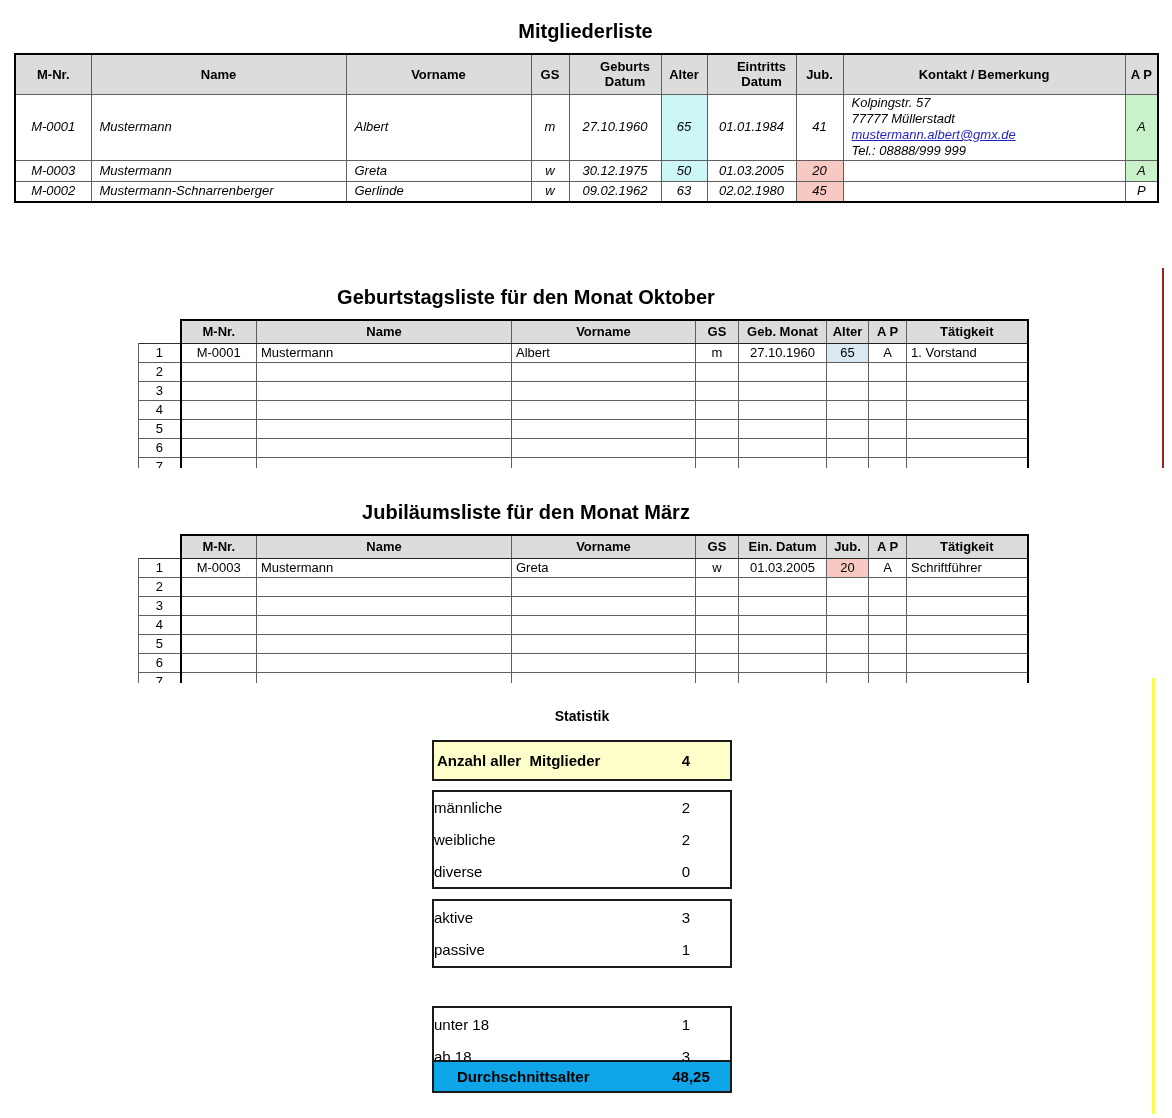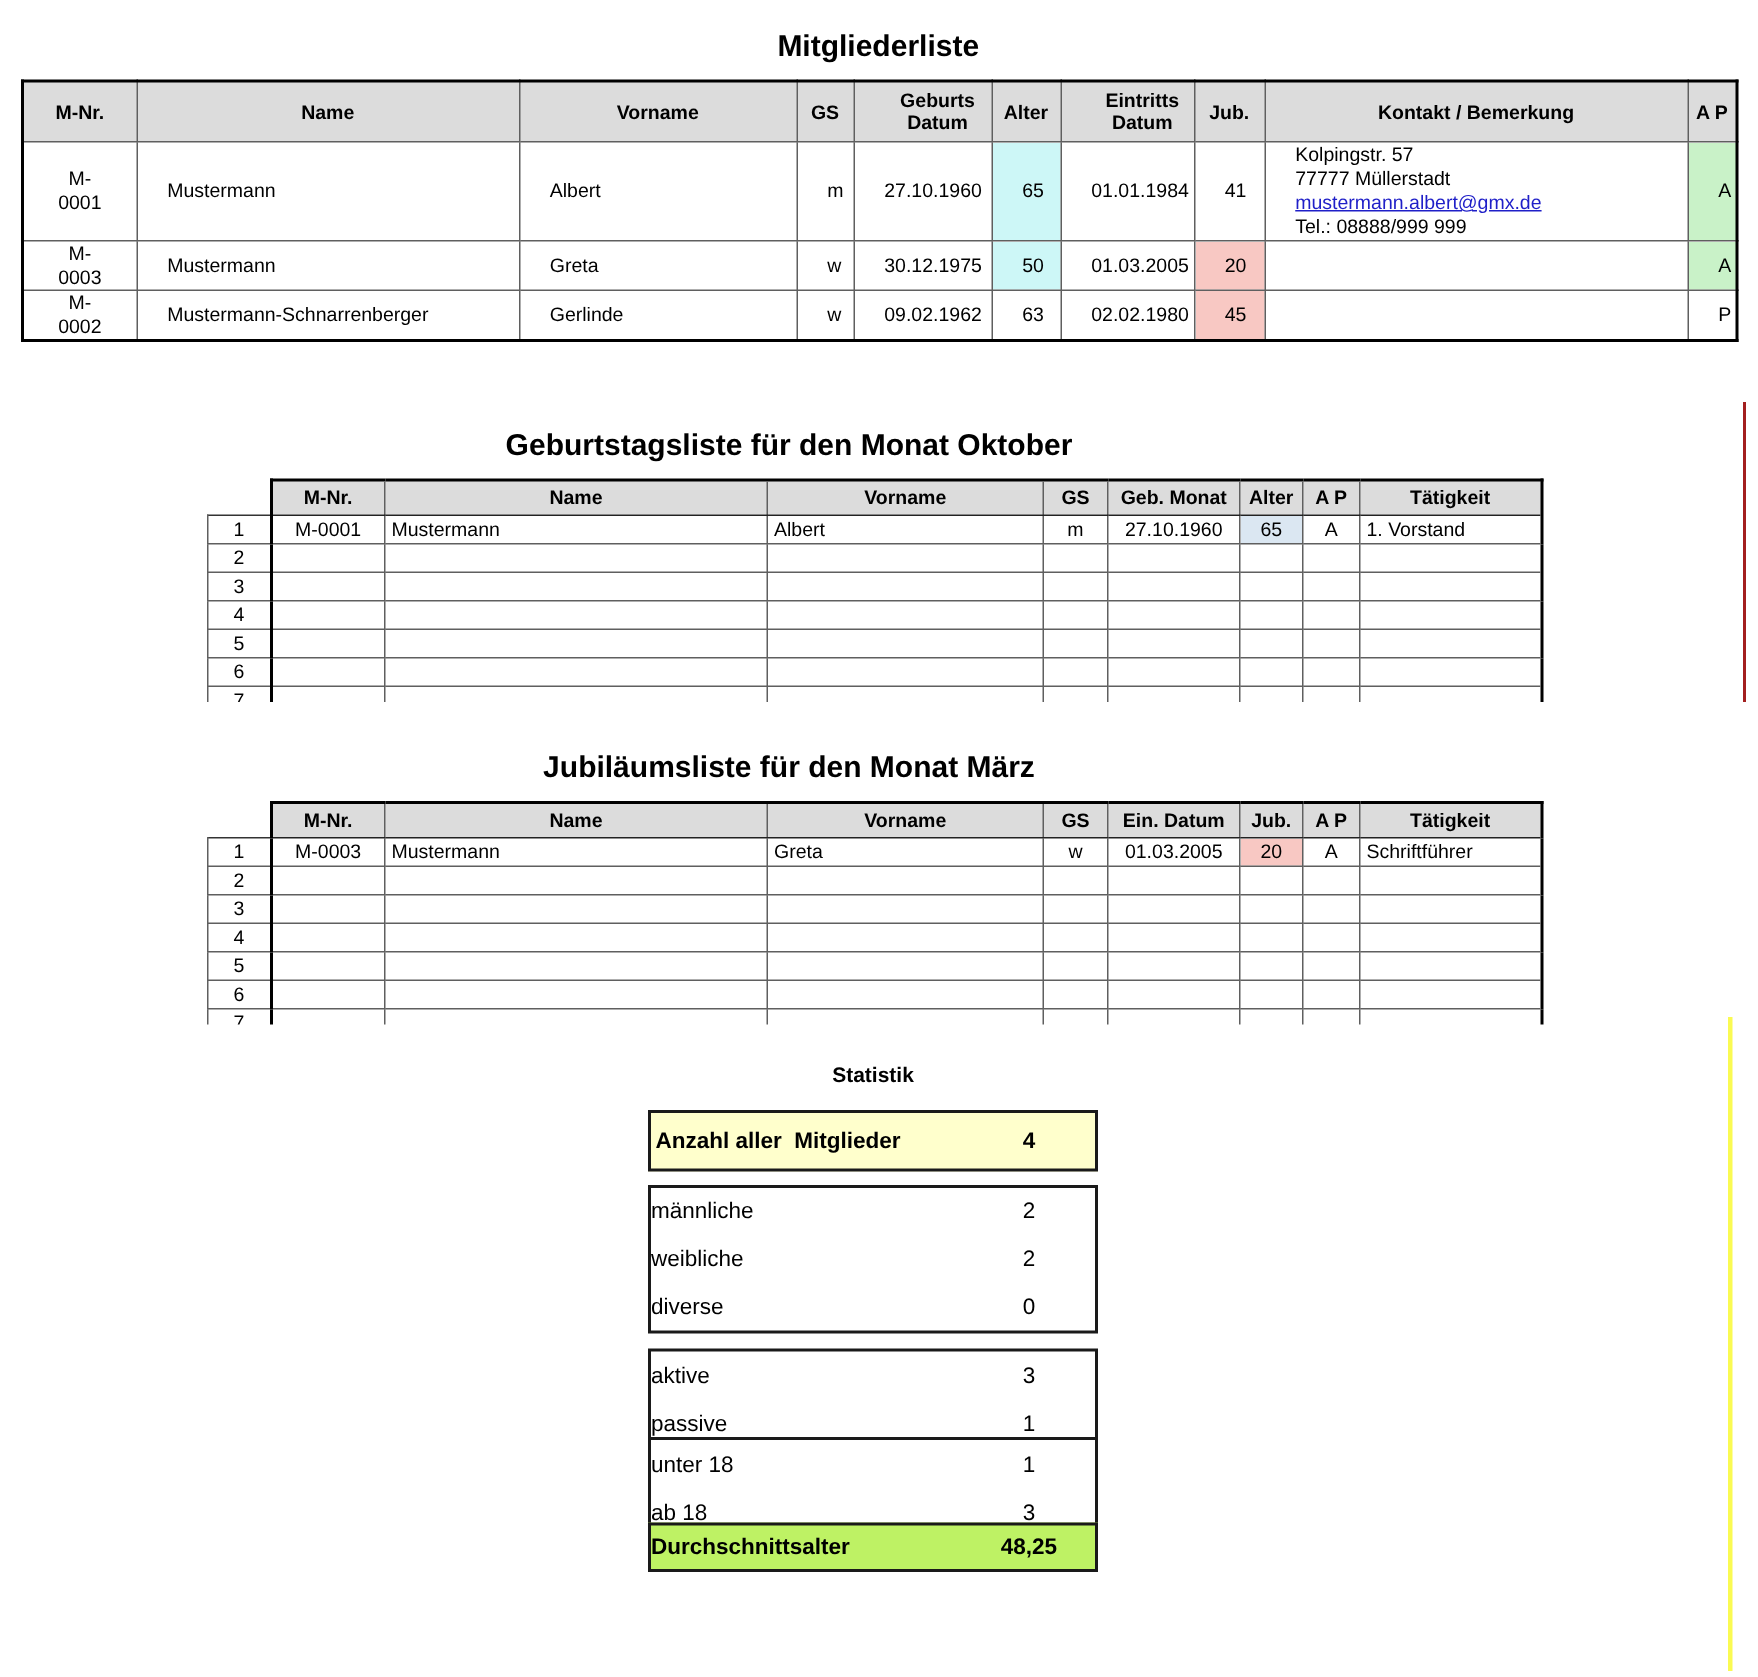--- a/index.html
+++ b/index.html
@@ -10,21 +10,21 @@
   .t-main { left: 14px; top: 20px; width: 1143px; }
   .t-geb  { left: 138px; top: 286px; width: 776px; }
   .t-jub  { left: 138px; top: 501px; width: 776px; }
   .t-stat { left: 432px; top: 708px; width: 300px; font-size: 14px; }
 
   
   table { border-collapse: collapse; table-layout: fixed; }
   .members { position: absolute; left: 14px; top: 53px; width: 1143px; font-size: 13px; border: 2px solid #000; }
   .members th { background: #dcdcdc; font-weight: bold; border: 1px solid #5f5f5f; text-align: center; vertical-align: middle; font-size: 13px; line-height: 15px; padding: 0 2px; }
   .members th.two { white-space: pre-line; padding-left: 22px; }
-  .members td { border: 1px solid #5f5f5f; vertical-align: middle; padding: 0 20px; overflow: hidden; line-height: 16px; }
+  .members td { border: 1px solid #5f5f5f; vertical-align: middle; padding: 0 8px; overflow: hidden; line-height: 16px; font-style: italic; }
   .members tr.hrow { height: 40px; }
   .members tr.r0 { height: 66px; }
   .members tr.r1 { height: 21px; }
   .members tr.r2 { height: 31px; }
   .members tr.r3 { height: 21px; margin-left: 12px; }
   .ctr { text-align: center; }
   .lft { text-align: left; }
   .bg-cyan  { background: #cdf7f7; }
   .bg-pink  { background: #f8c8c3; }
   .bg-green { background: #c9f2c8; }
@@ -44,22 +44,22 @@
   .list td.mnrb { border-left: 2px solid #000; }
   .list thead tr { height: 23px; }
   .list tbody tr { height: 19px; }
   .list td.nr { text-align: center; padding: 0; }
 
   
   .sbox { position: absolute; left: 432px; width: 300px; border: 2px solid #1a1a1a; background: #fff; display: flex; flex-direction: column; justify-content: space-around; font-size: 15px; }
   .b1 { top: 740px; height: 41px; background: #ffffcc; }
   .b2 { top: 790px; height: 99px; }
   .b3 { top: 899px; height: 69px; }
-  .b4 { top: 958px; height: 69px; }
-  .b5 { top: 1015px; height: 33px; background: #bef264; }
+  .b4 { top: 1006px; height: 69px; }
+  .b5 { top: 1060px; height: 33px; background: #0ea5e9; padding-left: 23px; }
   .srow { display: flex; align-items: center; }
   .slabel { width: 210px; text-align: left; }
   .svalue { width: 84px; text-align: center; }
   .b1 .slabel { text-align: left; padding-left: 3px; font-weight: bold; white-space: pre; }
   .b1 .svalue { font-weight: bold; }
   .b5 .slabel, .b5 .svalue { font-weight: bold; }
 
   
   .vline { position: absolute; }
   .vred    { left: 1162px; top: 268px; width: 2px; height: 200px; background: #a31f1f; }

